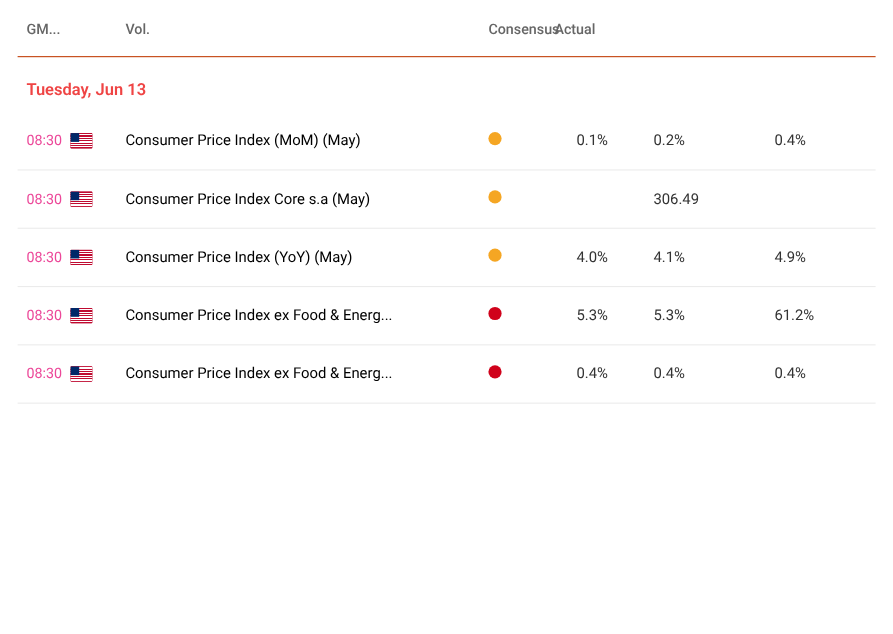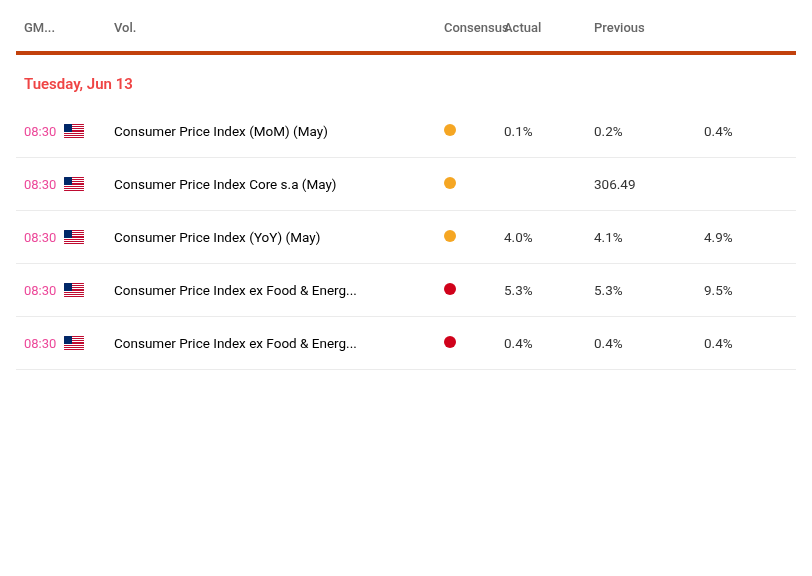--- a/index.html
+++ b/index.html
@@ -14,21 +14,21 @@
 
     .table-container {
       width: 100%;
       padding: 0 16px;
     }
 
     .header-row {
       display: grid;
       grid-template-columns: 90px 1fr 60px 90px 110px 100px;
       padding: 16px 0 12px 0;
-      border-bottom: 4px solid #c2410c;
+      border-bottom: 1px solid #c2410c;
       color: #666;
       font-size: 13px;
       font-weight: 500;
     }
 
     .header-row .col {
       padding: 4px 8px;
     }
 
     .section-header {
@@ -106,36 +106,35 @@
     .vol-dot {
       display: inline-block;
       width: 12px;
       height: 12px;
       border-radius: 50%;
     }
 
     .vol-dot.yellow { background-color: #f5a623; }
     .vol-dot.red { background-color: #d0021b; }
 
-    .col.actual { color: #333; }
+    .col.actual { color: #333; margin-left: 20px; }
     .col.consensus { color: #333; }
     .col.previous { color: #333; }
     .col.vol { text-align: left; }
   </style>
 </head>
 <body>
 
 <div class="table-container">
 
   <div class="header-row">
     <div class="col">GM...</div>
     <div class="col">Vol.</div>
     <div class="col">Consensus</div>
     <div class="col">Actual</div>
-    <div class="col">Previous</div>
   </div>
 
   <div class="section-header">Tuesday, Jun 13</div>
 
   <div class="data-row">
     <div class="col time">
       <div class="time-flag">
         <span>08:30</span>
         <span class="flag us-flag"></span>
       </div>
@@ -186,21 +185,21 @@
         <span>08:30</span>
         <span class="flag us-flag"></span>
       </div>
     </div>
     <div class="col event-name">Consumer Price Index ex Food &amp; Energ...</div>
     <div class="col vol">
       <span class="vol-dot red"></span>
     </div>
     <div class="col actual">5.3%</div>
     <div class="col consensus">5.3%</div>
-    <div class="col previous">9.5%</div>
+    <div class="col previous">61.2%</div>
   </div>
 
   <div class="data-row">
     <div class="col time">
       <div class="time-flag">
         <span>08:30</span>
         <span class="flag us-flag"></span>
       </div>
     </div>
     <div class="col event-name">Consumer Price Index ex Food &amp; Energ...</div>

